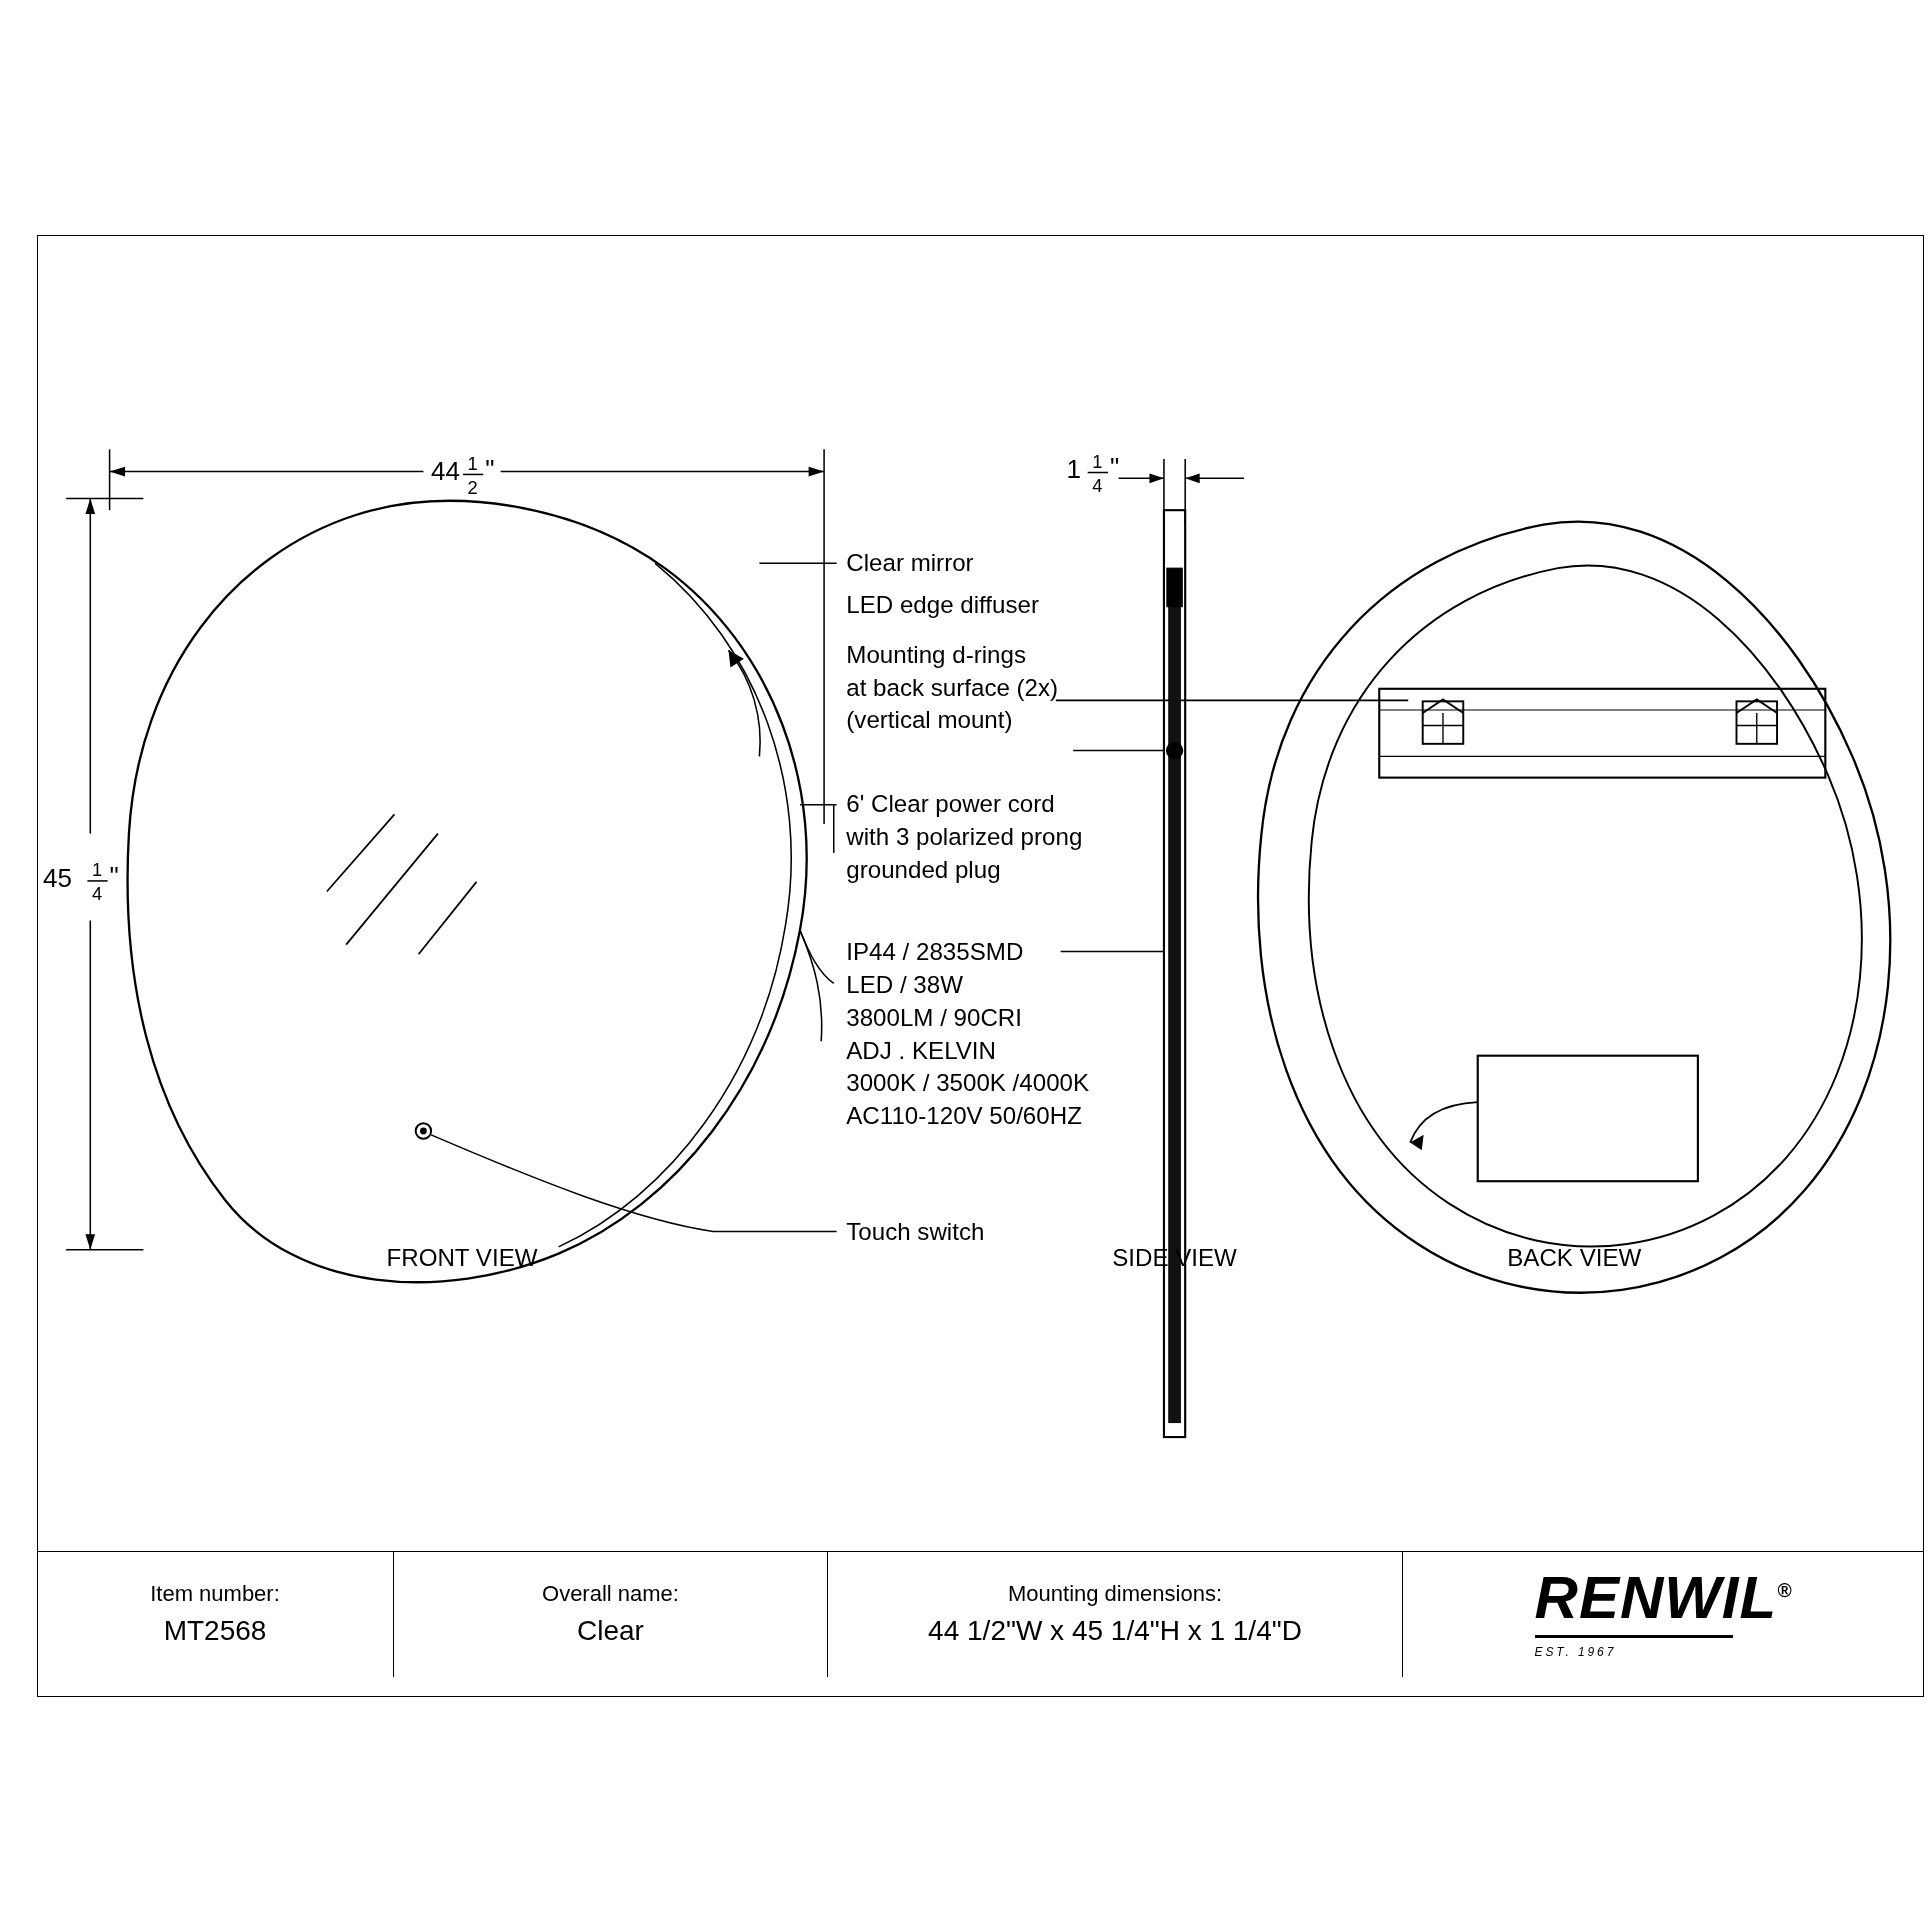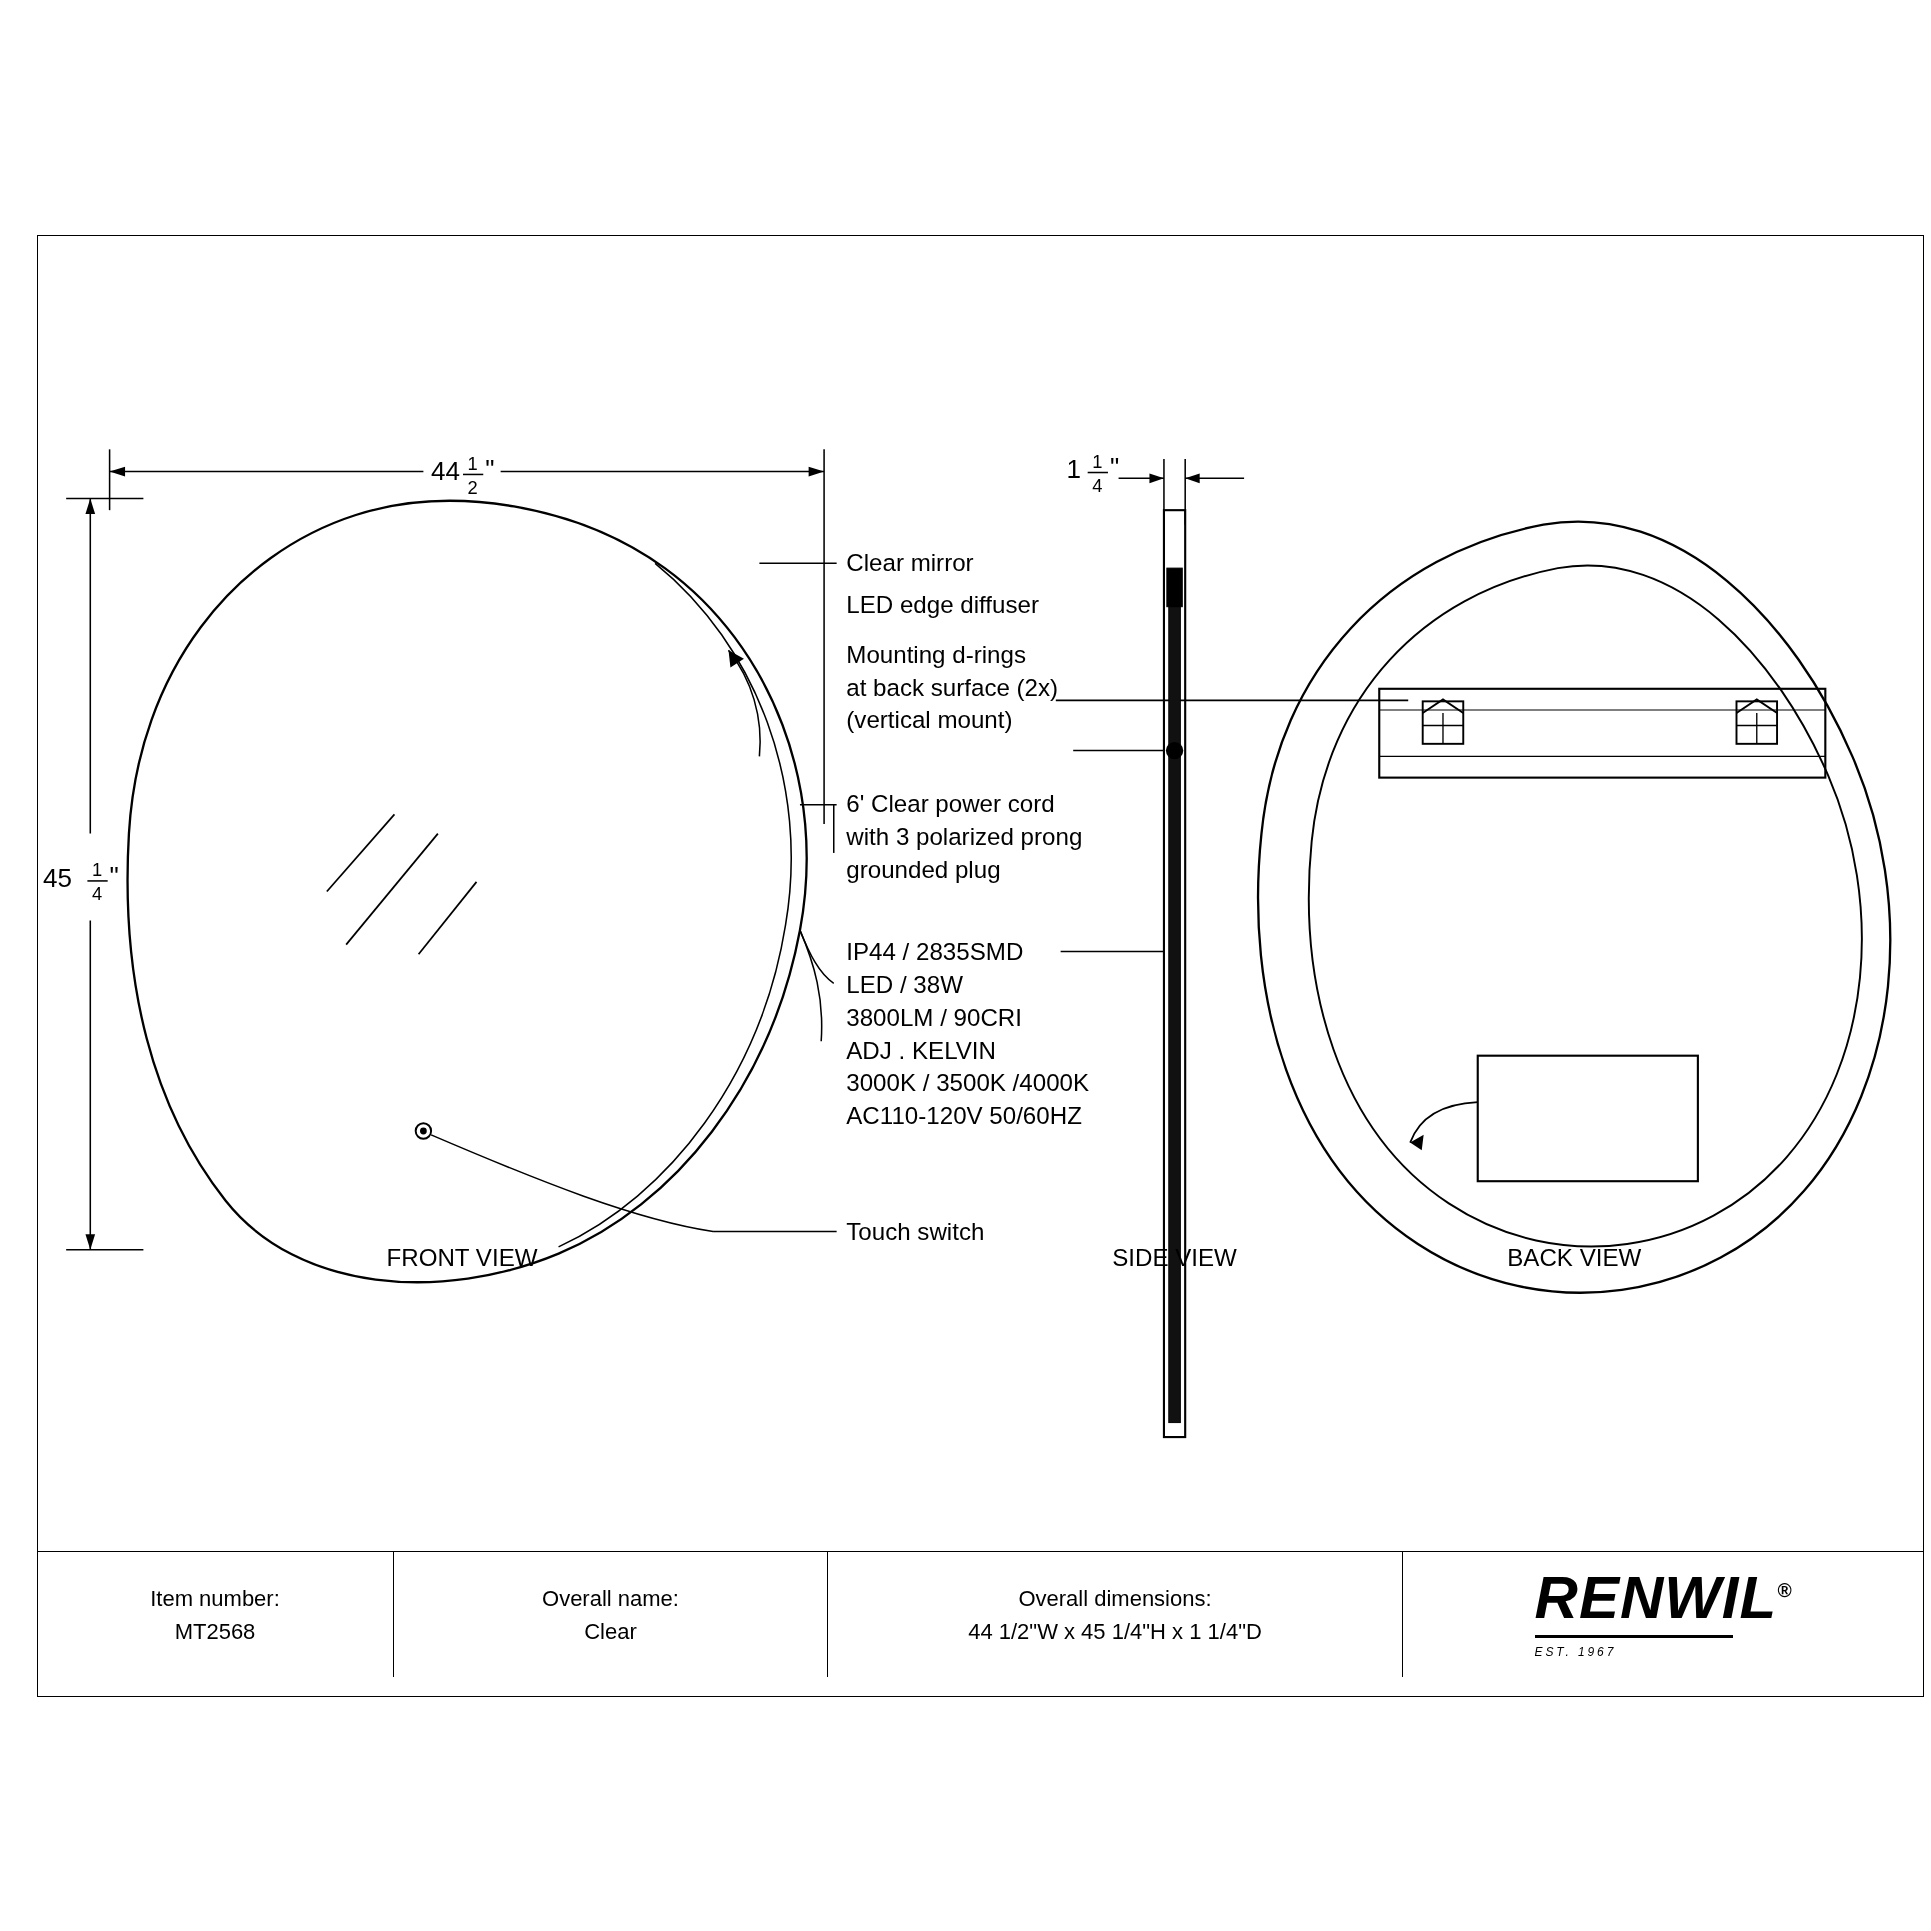--- a/index.html
+++ b/index.html
@@ -56,21 +56,21 @@
     justify-content: center;
     font-size: 22px;
     line-height: 1.5;
   }
   .tb-cell:last-child { border-right: none; }
   .tb-item { width: 357px; }
   .tb-product { width: 434px; }
   .tb-dims { width: 575px; }
   .tb-logo { flex: 1; }
   .tb-label { font-size: 22px; }
-  .tb-value { font-size: 22px; }
+  .tb-value { font-size: 28px; }
 
   .logo-wrap {
     display: flex;
     flex-direction: column;
     justify-content: center;
     font-style: italic;
   }
   .logo-main {
     font-family: "Liberation Sans", sans-serif;
     font-weight: bold;
@@ -283,21 +283,21 @@
   <div class="title-block">
     <div class="tb-cell tb-item">
       <div class="tb-label">Item number:</div>
       <div class="tb-value">MT2568</div>
     </div>
     <div class="tb-cell tb-product">
       <div class="tb-label">Overall name:</div>
       <div class="tb-value">Clear</div>
     </div>
     <div class="tb-cell tb-dims">
-      <div class="tb-label">Overall dimensions:</div>
+      <div class="tb-label">Mounting dimensions:</div>
       <div class="tb-value">44 1/2"W x 45 1/4"H x 1 1/4"D</div>
     </div>
     <div class="tb-cell tb-logo">
       <div class="logo-wrap">
         <div class="logo-main"><span>RENWIL</span><span class="logo-reg">®</span></div>
         <div class="logo-rule"></div>
         <div class="logo-est">EST. 1967</div>
       </div>
     </div>
   </div>

